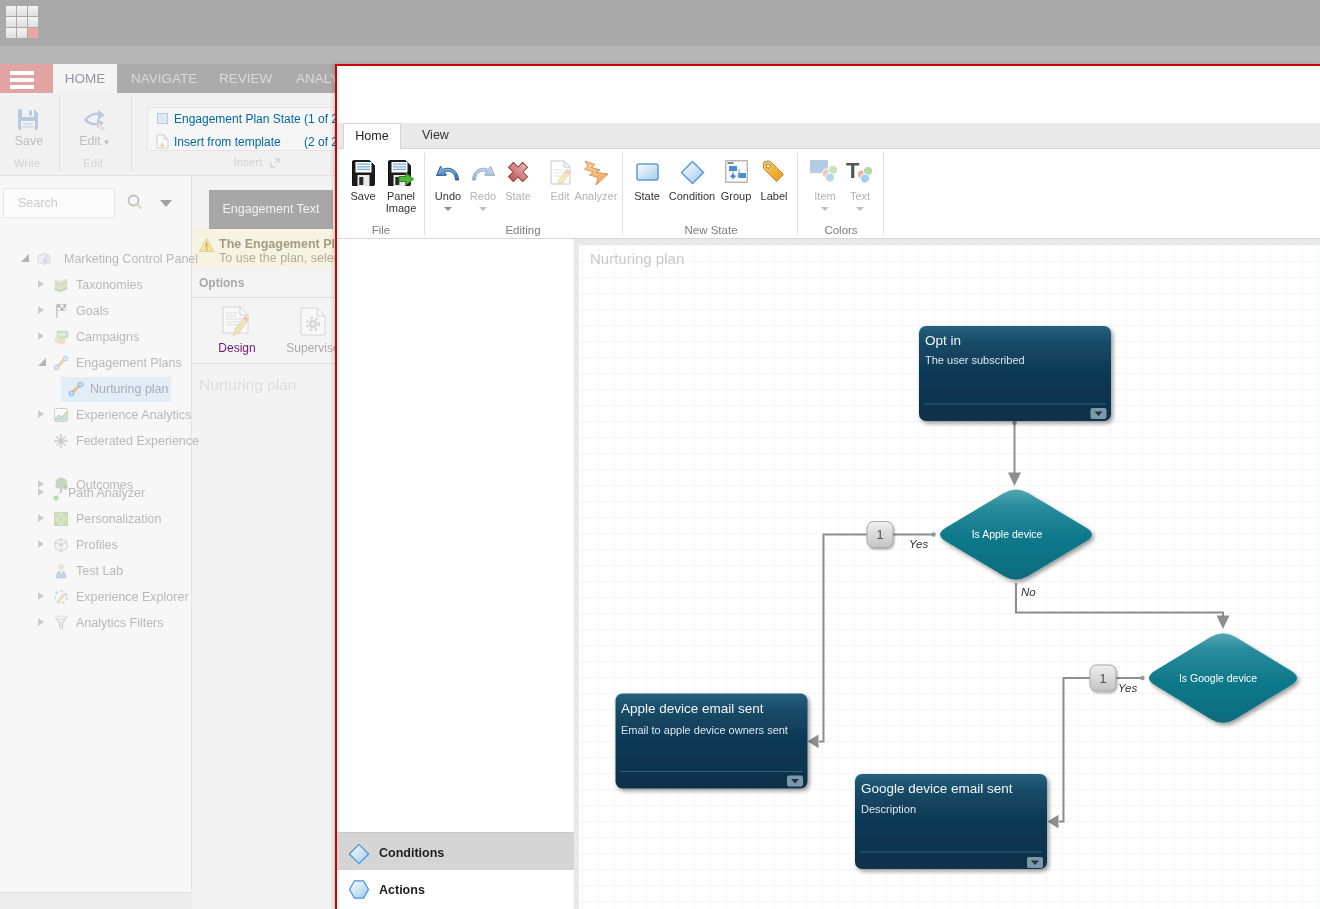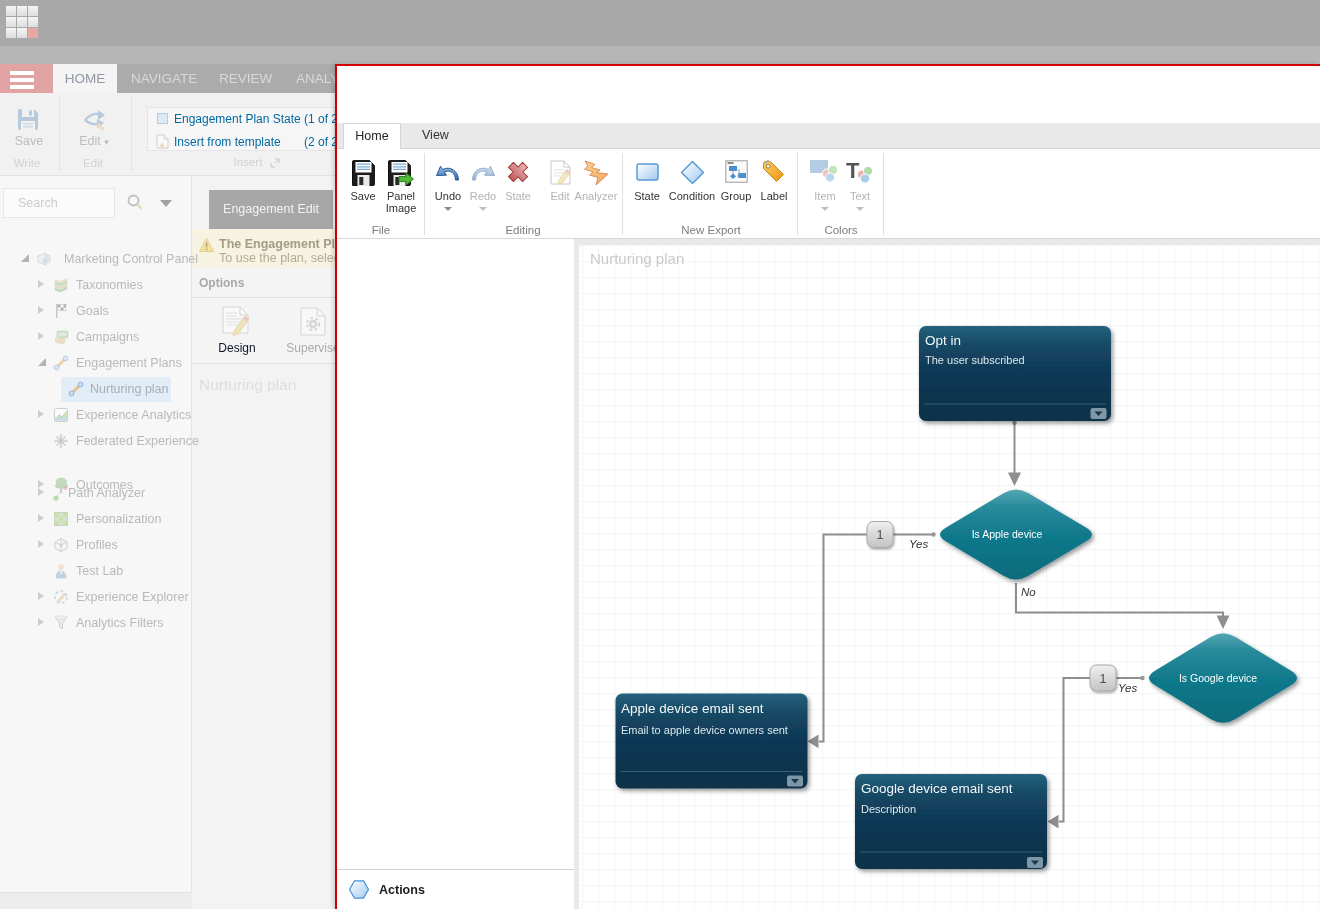--- a/index.html
+++ b/index.html
@@ -125,42 +125,42 @@
     <path d="M1 5 v4 h4 M9 1 l-4 4 M5 1 h4 v4" stroke="#999" fill="none"></path>
   </svg>
 <div class="abs" id="leftpanel"></div>
 <div class="abs" id="midpanel"></div>
 <div class="abs" id="search">Search</div>
 <svg class="abs" style="left:127px;top:194px;opacity:.6" width="16" height="17" viewBox="0 0 16 17">
     <circle cx="6.5" cy="6.5" r="5" fill="none" stroke="#9b9b9b" stroke-width="1.8"></circle>
     <path d="M10.5 10.5 l4 4.5" stroke="#d8c49a" stroke-width="2.5"></path>
   </svg>
 <div class="abs" style="left:160px;top:200px;width:0;height:0;border-left:6px solid transparent;border-right:6px solid transparent;border-top:7px solid #a2a2a2"></div>
-<div class="abs" id="eptab">Engagement Edit</div>
+<div class="abs" id="eptab">Engagement Text</div>
 <div class="abs" id="warn">
 <svg class="abs" style="left:7px;top:9px;opacity:.55" width="15" height="14" viewBox="0 0 15 14">
       <path d="M7.5 0.5 L14.5 13.5 H0.5 Z" fill="#f6d868" stroke="#cfae4a"></path>
       <rect x="6.8" y="4.5" width="1.6" height="5" fill="#7a6a30"></rect>
       <rect x="6.8" y="10.7" width="1.6" height="1.6" fill="#7a6a30"></rect>
     </svg>
 <div class="abs" style="left:27px;top:8px;width:300px;font-size:12.5px;font-weight:bold;color:#a39c85;white-space:nowrap">The Engagement Plan</div>
 <div class="abs" style="left:27px;top:22px;width:300px;font-size:12.5px;color:#b3ab92;white-space:nowrap">To use the plan, select t</div>
 </div>
 <div class="abs" id="opts">Options</div>
 <div class="abs" id="optbody">
 <svg class="abs" style="left:30px;top:8px;opacity:.5" width="30" height="31" viewBox="0 0 30 31">
       <path d="M1 1 h17 l8 8 v18 h-25 z" fill="#fff" stroke="#b5b5b5"></path>
       <path d="M18 1 v8 h8" fill="none" stroke="#b5b5b5"></path>
       <g stroke="#c9c9c9">
         <path d="M4 7 h11 M4 10 h11 M4 13 h18 M4 16 h18 M4 19 h18"></path>
       </g>
       <path d="M12 25 L23 10 l4 3 -11 15 -5 1.5 z" fill="#ecd27c" stroke="#cdb35f" stroke-width=".8"></path>
       <path d="M23 10 l4 3 -2 2.6 -4 -3 z" fill="#e79a96"></path>
     </svg>
-<div class="abs" style="left:12px;top:43px;width:66px;text-align:center;font-size:12px;color:#0f172a">Design</div>
+<div class="abs" style="left:12px;top:43px;width:66px;text-align:center;font-size:12px;color:#701a75">Design</div>
 <svg class="abs" style="left:108px;top:9px;opacity:.5" width="26" height="29" viewBox="0 0 26 29">
       <path d="M1 1 h16 l8 8 v19 h-24 z" fill="#fdfdfd" stroke="#b5b5b5"></path>
       <path d="M17 1 v8 h8" fill="none" stroke="#b5b5b5"></path>
       <g fill="#b9b9b9">
         <circle cx="13" cy="17" r="4.2"></circle>
         <circle cx="13" cy="17" r="6" fill="none" stroke="#b9b9b9" stroke-width="2.2" stroke-dasharray="2.5 2.5"></circle>
       </g>
       <circle cx="13" cy="17" r="1.8" fill="#f4f4f4"></circle>
     </svg>
 <div class="abs" style="left:88px;top:43px;width:66px;text-align:center;font-size:12px;color:#ababab">Supervise</div>
@@ -461,22 +461,28 @@
         <i></i>
       </div>
 <div class="rcar" style="left:458px;opacity:.55">
         <i></i>
       </div>
 <div class="rcar" style="left:493px;opacity:.55">
         <i></i>
       </div>
 <div class="rgrp" style="left:-6px">File</div>
 <div class="rgrp" style="left:136px">Editing</div>
-<div class="rgrp" style="left:324px">New Export</div>
+<div class="rgrp" style="left:324px">New State</div>
 <div class="rgrp" style="left:454px">Colors</div>
+</div>
+<div id="condbar">
+<svg style="position:absolute;left:11px;top:10px" width="22" height="22" viewBox="0 0 24 24">
+        <path d="M12 1.5 L22.5 12 L12 22.5 L1.5 12 Z" fill="url(#gblue)" stroke="#4a90d9" stroke-width="1.3" stroke-linejoin="round"></path>
+      </svg>
+<div class="barlbl">Conditions</div>
 </div>
 <div id="actbar">
 <svg style="position:absolute;left:11px;top:10px" width="22" height="19" viewBox="0 0 24 21">
         <path d="M7 1 h10 l5.5 9.5 L17 20 H7 L1.5 10.5 Z" fill="url(#gblue)" stroke="#4a90d9" stroke-width="1.3" stroke-linejoin="round"></path>
       </svg>
 <div class="barlbl">Actions</div>
 </div>
 <div id="canvasframe">
       <div id="canvas">
         <div id="ctitle">Nurturing plan</div>

